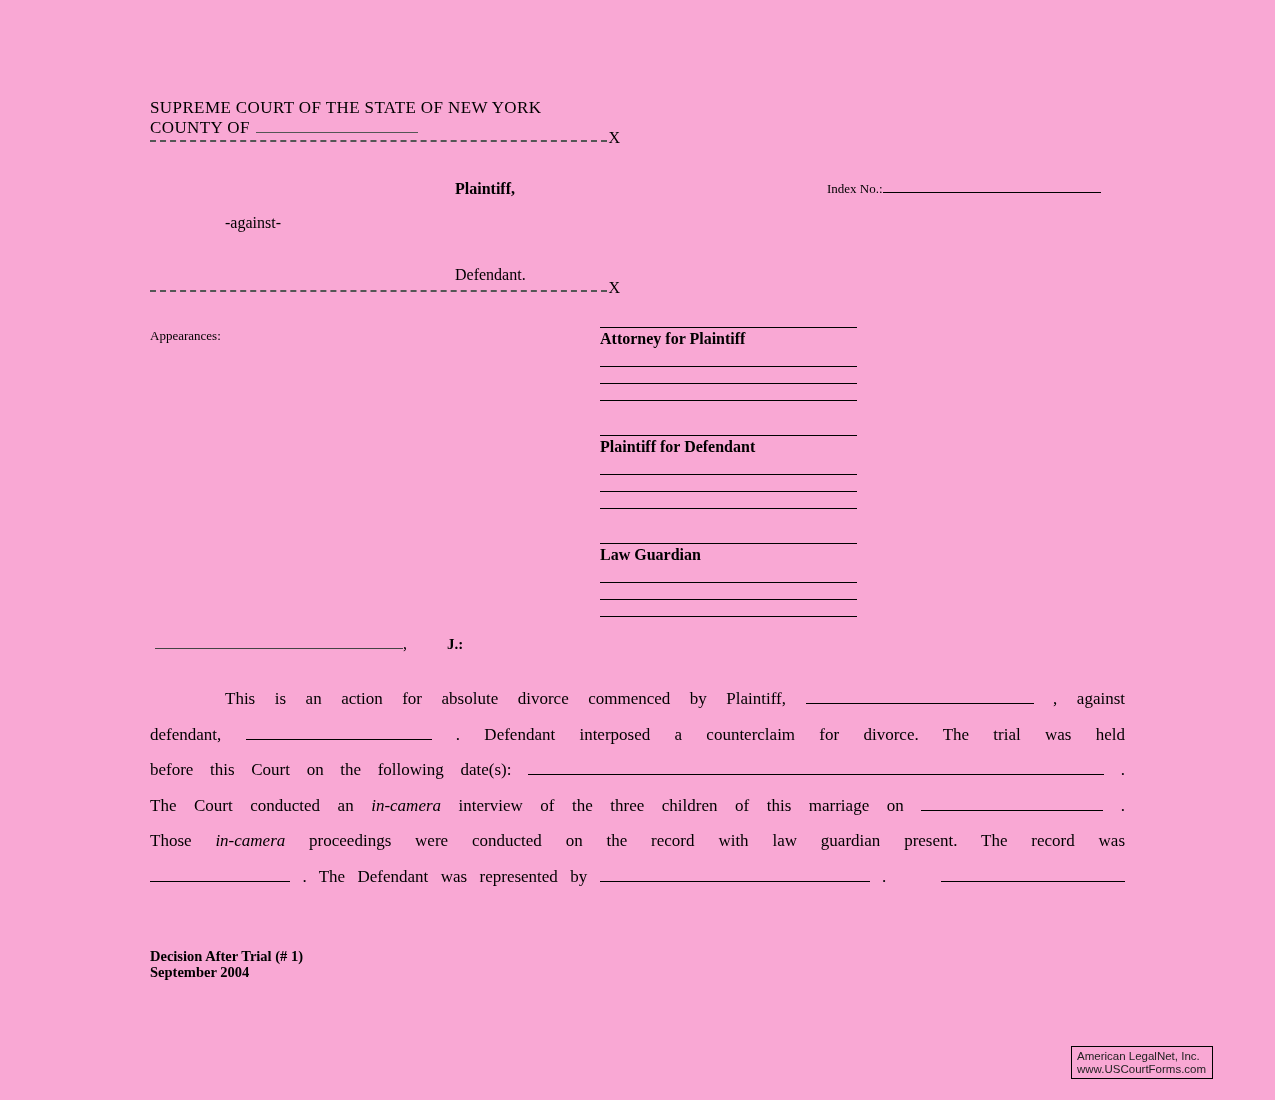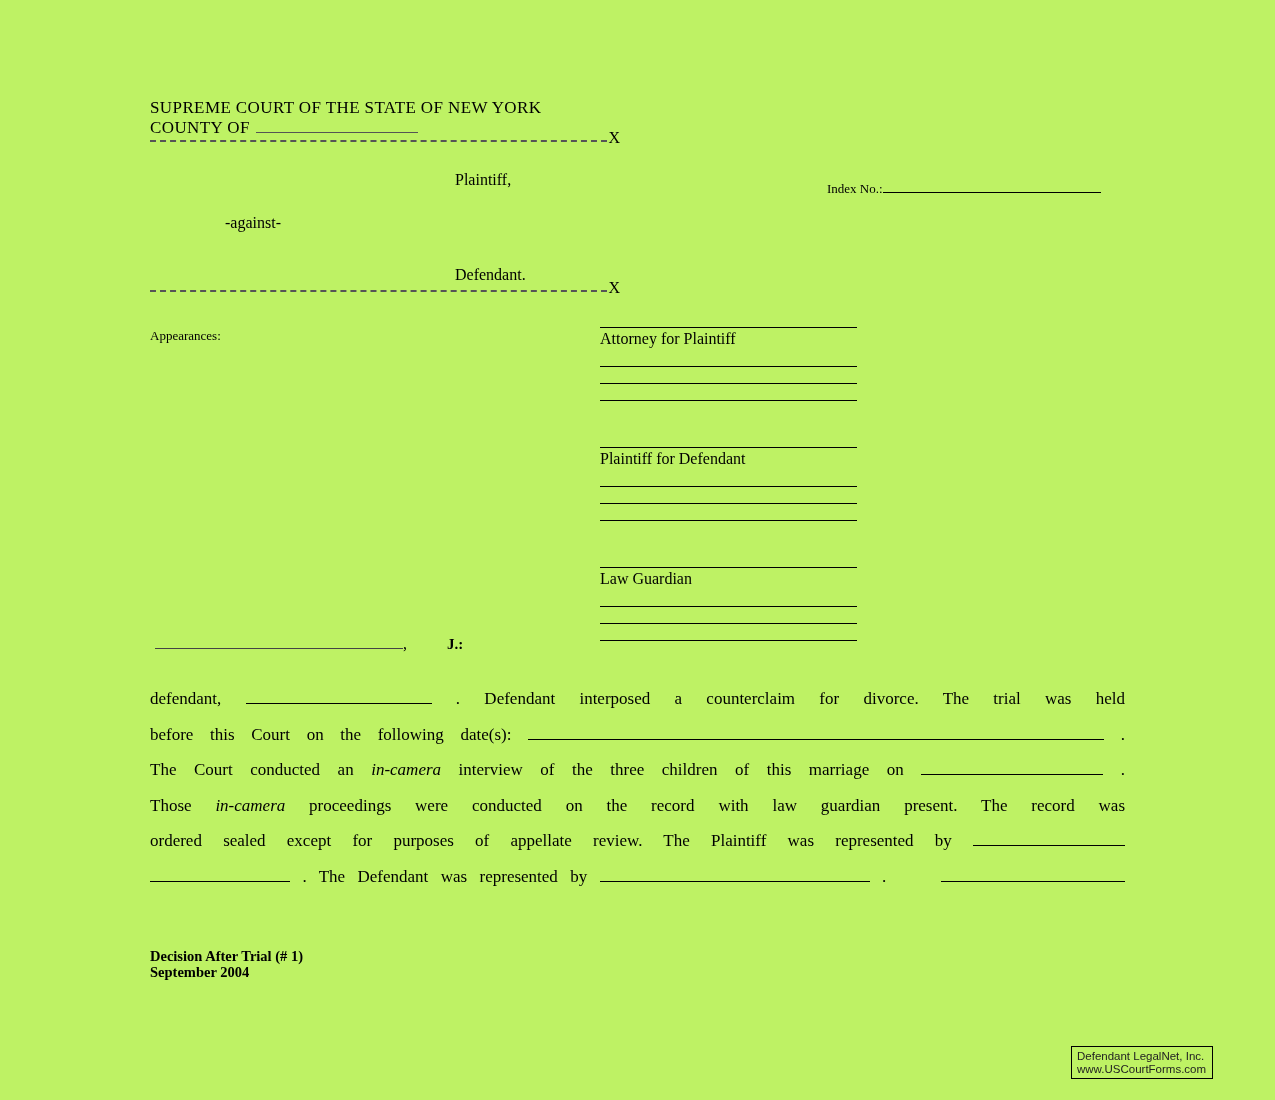--- a/index.html
+++ b/index.html
@@ -1,52 +1,52 @@
 <!DOCTYPE html>
 <html><head>
 <meta charset="utf-8">
 <style>
   html,body{margin:0;padding:0;background:#ffffff;}
   .page{
     position:relative;
     width:1275px;height:1100px;
-    background:#bef264;
+    background:#f9a8d4;
     color:#000;
     font-family:"Liberation Serif", serif;
     overflow:hidden;
   }
   .abs{position:absolute;}
 
   
   .court{left:150px;top:98px;font-size:17px;line-height:20px;letter-spacing:0.4px;}
   .blank{display:inline-block;border-bottom:1.5px solid #000;height:14px;vertical-align:baseline;}
   .county-blank{width:162px;margin-left:6px;border-bottom-color:#555;}
 
   .xrule{left:150px;width:470px;display:flex;align-items:flex-end;font-size:16px;}
   .xrule .dashes{flex:1 1 auto;border-bottom:2px dashed #555;margin-bottom:4px;height:0;}
   .xrule .xmark{padding-left:1px;line-height:16px;}
   .xrule1{top:130px;}
   .xrule2{top:280px;}
 
   .cap-label{font-size:16px;}
-  .plaintiff{left:455px;top:171px;}
+  .plaintiff{left:455px;top:180px;font-weight:bold;}
   .against{left:225px;top:214px;}
   .defendant{left:455px;top:266px;}
 
   .indexrow{left:827px;top:178px;font-size:13px;white-space:nowrap;text-align:center;}
   .index-blank{width:218px;}
 
   .titleblock{right:150px;top:204px;width:312px;text-align:right;}
   .title-main{font-size:21px;font-weight:bold;letter-spacing:0.4px;line-height:24px;}
   .title-num{font-size:17px;padding-right:18px;white-space:pre;line-height:22px;}
 
   
   .appearances-label{left:150px;top:328px;font-size:13px;}
   .sigblocks{left:600px;top:327px;width:257px;}
-  .sig-block{margin-bottom:46px;}
+  .sig-block{margin-bottom:34px;font-weight:bold;}
   .sig-top{border-top:1.5px solid #000;height:0;}
   .sig-label{font-size:16px;line-height:22px;}
   .sig-line{height:16px;border-bottom:1.5px solid #000;}
 
   
   .judgerow{left:155px;top:634px;font-size:16px;}
   .judge-blank{width:248px;border-bottom-color:#444;}
   .judge-label{font-weight:bold;font-size:15px;margin-left:40px;}
 
   
@@ -122,31 +122,31 @@
         <div class="sig-label">Law Guardian</div>
         <div class="sig-line"></div>
         <div class="sig-line"></div>
         <div class="sig-line"></div>
       </div>
     </div>
 
   <div class="abs judgerow"><span class="blank judge-blank"></span><span>,</span><span class="judge-label">J.:</span></div>
 
   <div class="abs bodypara">
+      <div class="body-line indent"><span>This is an action for absolute divorce commenced by Plaintiff, </span> <span class="blank" style="width: 228px;"></span> <span>, against</span> </div>
       <div class="body-line"><span>defendant, </span> <span class="blank" style="width: 186px;"></span> <span>.  Defendant interposed a counterclaim for divorce.  The trial was held</span> </div>
       <div class="body-line"><span>before this Court on the following date(s):</span> <span class="blank" style="width: 576px;"></span> <span>.</span> </div>
       <div class="body-line"><span>The Court conducted an </span> <em>in-camera</em> <span> interview of the three children of this marriage on </span> <span class="blank" style="width: 182px;"></span> <span>.</span> </div>
       <div class="body-line"><span>Those </span> <em>in-camera</em> <span> proceedings were conducted on the record with law guardian present.  The record was</span> </div>
-      <div class="body-line"><span>ordered sealed except for purposes of appellate review.  The Plaintiff was represented by </span> <span class="blank" style="width: 152px;"></span> </div>
       <div class="body-line"><span class="blank" style="width: 140px;"></span> <span>.  The Defendant was represented by </span> <span class="blank" style="width: 270px;"></span> <span>. </span> <span class="gap" style="width: 30px;"></span> <span class="blank" style="width: 184px;"></span> </div>
     </div>
 
   <div class="abs footer">
     <div>Decision After Trial (# 1)</div>
     <div>September 2004</div>
   </div>
 
   <div class="abs brandbox">
-    <div>Defendant LegalNet, Inc.</div>
+    <div>American LegalNet, Inc.</div>
     <div>www.USCourtForms.com</div>
   </div>
 
 </div>
 
 </body></html>

